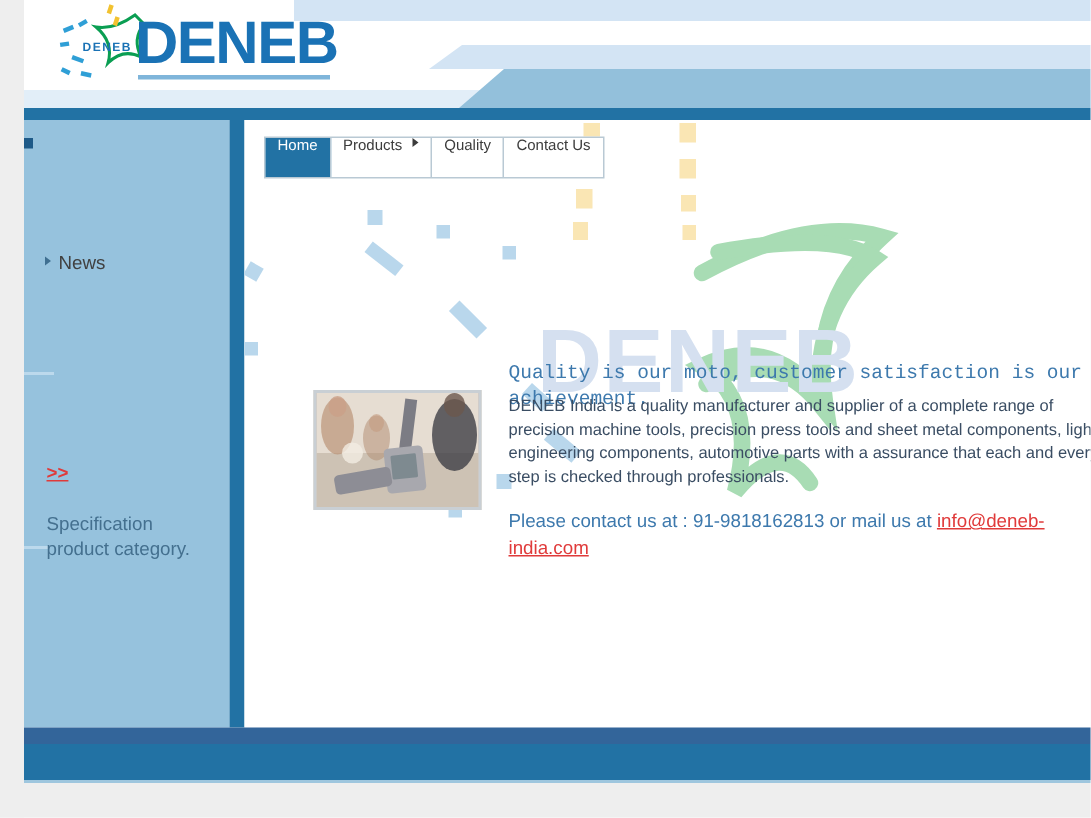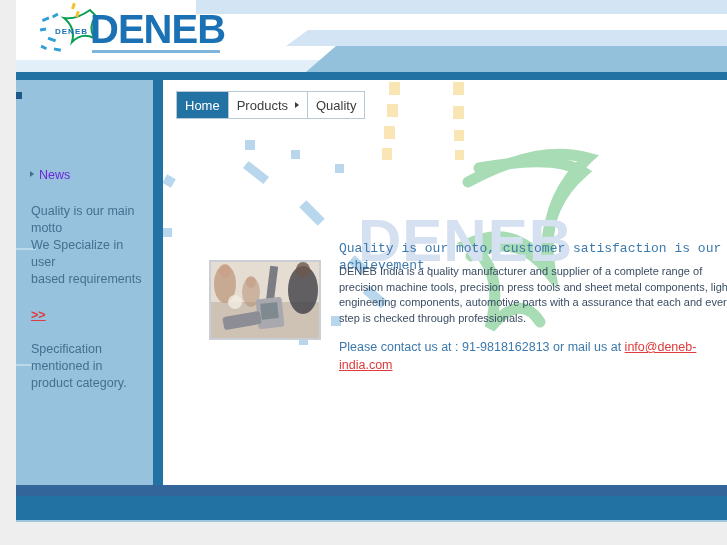--- a/index.html
+++ b/index.html
@@ -25,21 +25,21 @@
   .logo-word{position:absolute;left:62px;top:5px;font-size:40px;font-weight:bold;color:#1a72b5;
              letter-spacing:-1px;font-family:"Liberation Sans", sans-serif;}
   .logo-underline{position:absolute;left:64px;top:48px;width:128px;height:3px;background:#7fb5da;}
   .logo-badge{position:absolute;left:27px;top:25px;font-size:8px;font-weight:bold;color:#1a72b5;
               letter-spacing:1px;}
 
   
   .sidebar{position:absolute;left:0;top:80px;width:137px;height:405px;background:#96c2dd;}
   .sb-rail{position:absolute;left:137px;top:80px;width:10px;height:405px;background:#2272a4;}
   .sb-marker{position:absolute;left:0;top:92px;width:6px;height:7px;background:#1e5a88;}
-  .sb-news{position:absolute;left:14px;top:88px;font-size:12.5px;color:#6d28d9;}
+  .sb-news{position:absolute;left:14px;top:88px;font-size:12.5px;color:#404040;}
   .sb-news .tri{display:inline-block;width:0;height:0;border-left:4px solid #3f6f91;
                 border-top:3px solid transparent;border-bottom:3px solid transparent;
                 margin-right:5px;vertical-align:2px;}
   .sb-tick1{position:absolute;left:0;top:168px;width:20px;height:2px;background:#bcd9ec;}
   .sb-tick2{position:absolute;left:0;top:284px;width:16px;height:2px;background:#bcd9ec;}
   .sb-block{position:absolute;left:15px;width:122px;font-size:12.5px;color:#44708f;line-height:17px;}
   .sb-b1{top:123px;}
   .sb-more{position:absolute;left:15px;top:228px;font-size:12.5px;color:#e03a3a;font-weight:bold;
            text-decoration:underline;cursor:pointer;}
   .sb-b2{top:261px;}
@@ -50,21 +50,21 @@
   
   .wm{position:absolute;left:0;top:0;width:580px;height:405px;pointer-events:none;}
   .wm-deneb{position:absolute;left:195px;top:126px;font-size:60px;font-weight:bold;color:#d5e0f0;
             letter-spacing:1px;font-family:"Liberation Sans", sans-serif;}
   .ydash{position:absolute;background:#fae6b4;}
   .bdash{position:absolute;background:#b9d7ec;}
 
   
   .tabs{position:absolute;left:13px;top:11px;height:26px;display:flex;
         border:1px solid #b9c9d4;background:#ffffff;}
-  .tab{display:flex;align-items:center;padding:0 8px;font-size:13px;color:#3c3c3c;
+  .tab{display:flex;align-items:flex-start;padding:0 8px;font-size:10px;color:#3c3c3c;
        border-right:1px solid #b9c9d4;white-space:nowrap;cursor:pointer;background:#ffffff;}
   .tab:last-child{border-right:none;}
   .tab.active{background:#2272a4;color:#ffffff;}
   .tab .caret{display:inline-block;width:0;height:0;border-left:4px solid #3c3c3c;
               border-top:3px solid transparent;border-bottom:3px solid transparent;margin-left:7px;}
 
   
   .photo{position:absolute;left:46px;top:180px;width:108px;height:76px;border:2px solid #c9cfd4;
          background:#cfc6ba;overflow:hidden;}
 
@@ -118,33 +118,25 @@
   </div>
 
   <div class="sidebar">
     <div class="sb-tick1"></div>
     <div class="sb-tick2"></div>
 
     <div class="sb-news">
       <span class="tri"></span><span>News</span>
     </div>
 
-    <div class="sb-block sb-b1">
-      <div>Quality is our main</div>
-      <div>motto</div>
-      <div>We Specialize in</div>
-      <div>user</div>
-      <div>based requirements</div>
-    </div>
 
     <div class="sb-more">&gt;&gt;</div>
 
     <div class="sb-block sb-b2">
       <div>Specification</div>
-      <div>mentioned in</div>
       <div>product category.</div>
     </div>
   </div>
   <div class="sb-rail"></div>
   <div class="sb-marker"></div>
 
   <div class="main">
 
     <div class="wm">
       <svg width="580" height="405" viewBox="0 0 580 405" style="position:absolute;left:0;top:0;">
@@ -178,20 +170,23 @@
     <div class="tabs">
       <div class="tab active">
         <span>Home</span>
       </div>
       <div class="tab">
         <span>Products</span>
         <span class="caret"></span>
       </div>
       <div class="tab">
         <span>Quality</span>
+      </div>
+      <div class="tab">
+        <span>Contact Us</span>
       </div>
     </div>
 
     <div class="photo">
       <svg width="108" height="76" viewBox="0 0 108 76">
         <rect width="108" height="76" fill="#d8cfc4"></rect>
         <rect x="0" y="0" width="108" height="40" fill="#e6ddd2"></rect>
         <rect x="0" y="40" width="108" height="36" fill="#cdc2b4"></rect>
         <ellipse cx="14" cy="22" rx="11" ry="19" fill="#b98f72" opacity="0.65"></ellipse>
         <ellipse cx="14" cy="9" rx="6" ry="7" fill="#caa088" opacity="0.8"></ellipse>

